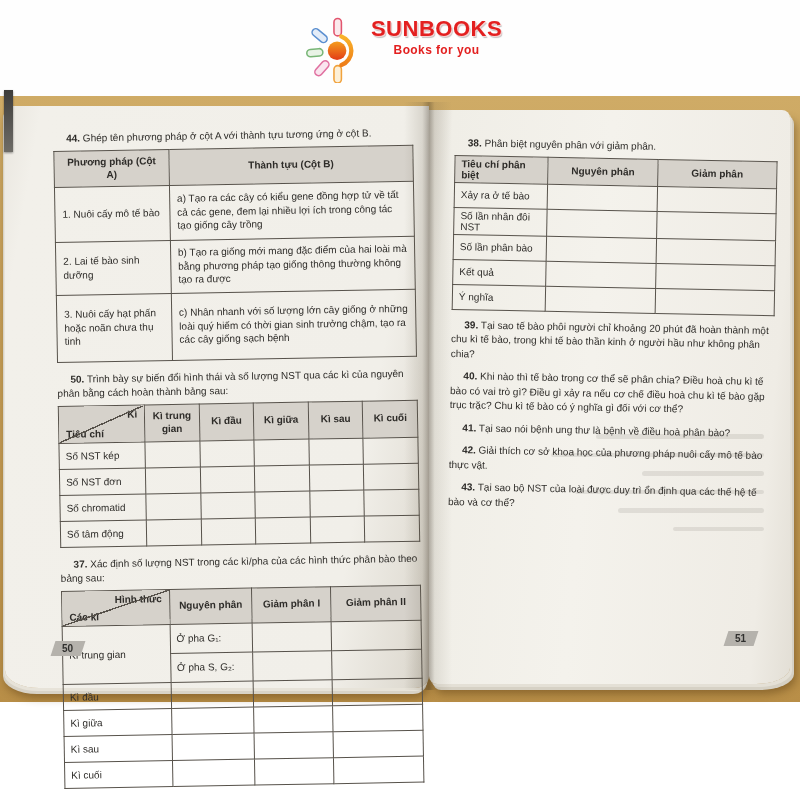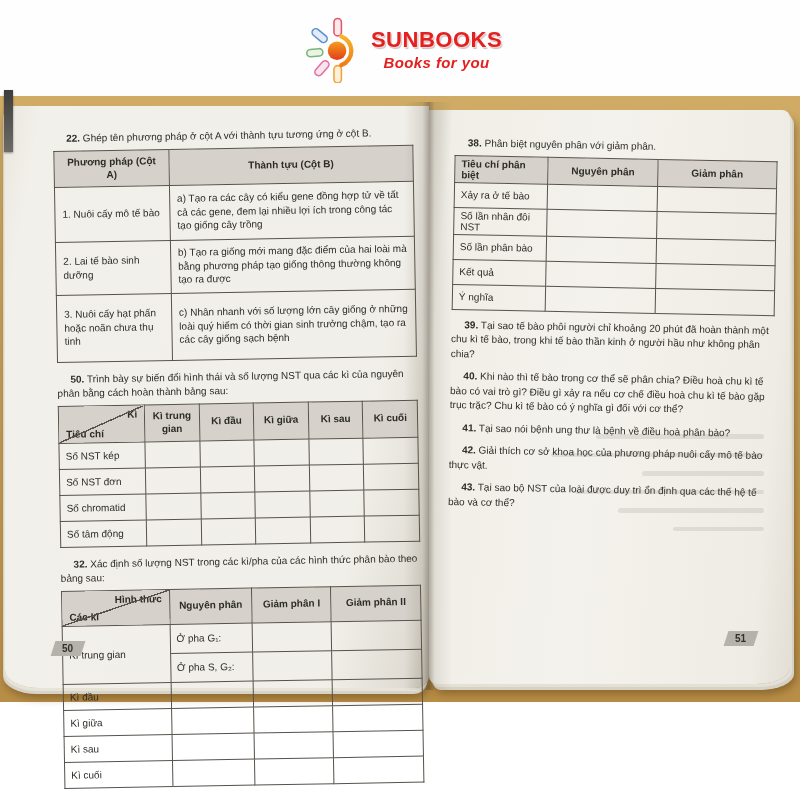--- a/index.html
+++ b/index.html
@@ -2,26 +2,26 @@
 <html><head>
 <meta charset="utf-8">
 <style>
   html,body{margin:0;padding:0;}
   body{width:800px;height:800px;background:#fff;font-family:"Liberation Sans","DejaVu Sans",sans-serif;}
   .stage{position:relative;width:800px;height:800px;overflow:hidden;background:#fff;}
 
   
   .top-band{position:absolute;top:0;left:0;width:800px;height:96px;background:#fefefe;
             display:flex;align-items:center;justify-content:center;}
-  .logo{display:flex;align-items:center;gap:11px;margin-top:2px;}
+  .logo{display:flex;align-items:flex-start;gap:11px;margin-top:2px;}
   .logo svg{display:block;}
   .logo-text{display:flex;flex-direction:column;align-items:center;}
   .brand{font-size:22px;font-weight:bold;color:#e32020;letter-spacing:0.5px;
          text-shadow:1px 1px 0 #f7d2d2,1.5px 1.5px 1px rgba(120,120,120,.45);}
-  .tagline{font-size:15px;font-weight:bold;color:#e32020;margin-top:1px;letter-spacing:0.4px;font-style:italic;}
+  .tagline{font-size:12px;font-weight:bold;color:#e32020;margin-top:1px;letter-spacing:0.4px;}
 
   
   .photo{position:absolute;top:96px;left:0;width:800px;height:606px;
          background:linear-gradient(180deg,#cfab66 0%,#c7a059 35%,#c19850 75%,#b88e47 100%);}
 
   
   .page{position:absolute;}
   .left-page{left:5px;top:10px;width:424px;height:582px;
      background:linear-gradient(100deg,#e9e6df 0%,#f2f0ea 7%,#f1efe9 80%,#e0dcd3 95%,#cfcabf 100%);
      border-radius:5px 0 14px 34px / 5px 0 12px 18px;
@@ -119,21 +119,21 @@
     </div>
   </div>
 
   <div class="photo">
     <div class="cover-strip"></div>
 
     <div class="page left-page">
       <div class="page-inner left-inner">
 
         <p class="q">
-          <b>22.</b>
+          <b>44.</b>
           <span>Ghép tên phương pháp ở cột A với thành tựu tương ứng ở cột B.</span>
         </p>
 
         <table class="t35">
           <colgroup>
               <col style="width:32%">
               <col style="width:68%">
             </colgroup>
           <tbody>
               <tr>
@@ -210,21 +210,21 @@
             <td></td>
                 <td></td>
             <td></td>
                 <td></td>
             <td></td>
           </tr>
         </tbody>
           </table>
 
         <p class="q gap10">
-          <b>32.</b>
+          <b>37.</b>
           <span>Xác định số lượng NST trong các kì/pha của các hình thức phân bào theo bảng sau:</span>
         </p>
 
         <table class="t37">
           <colgroup>
               <col style="width:30%">
               <col style="width:23%">
               <col style="width:22%">
               <col style="width:25%">
             </colgroup>

